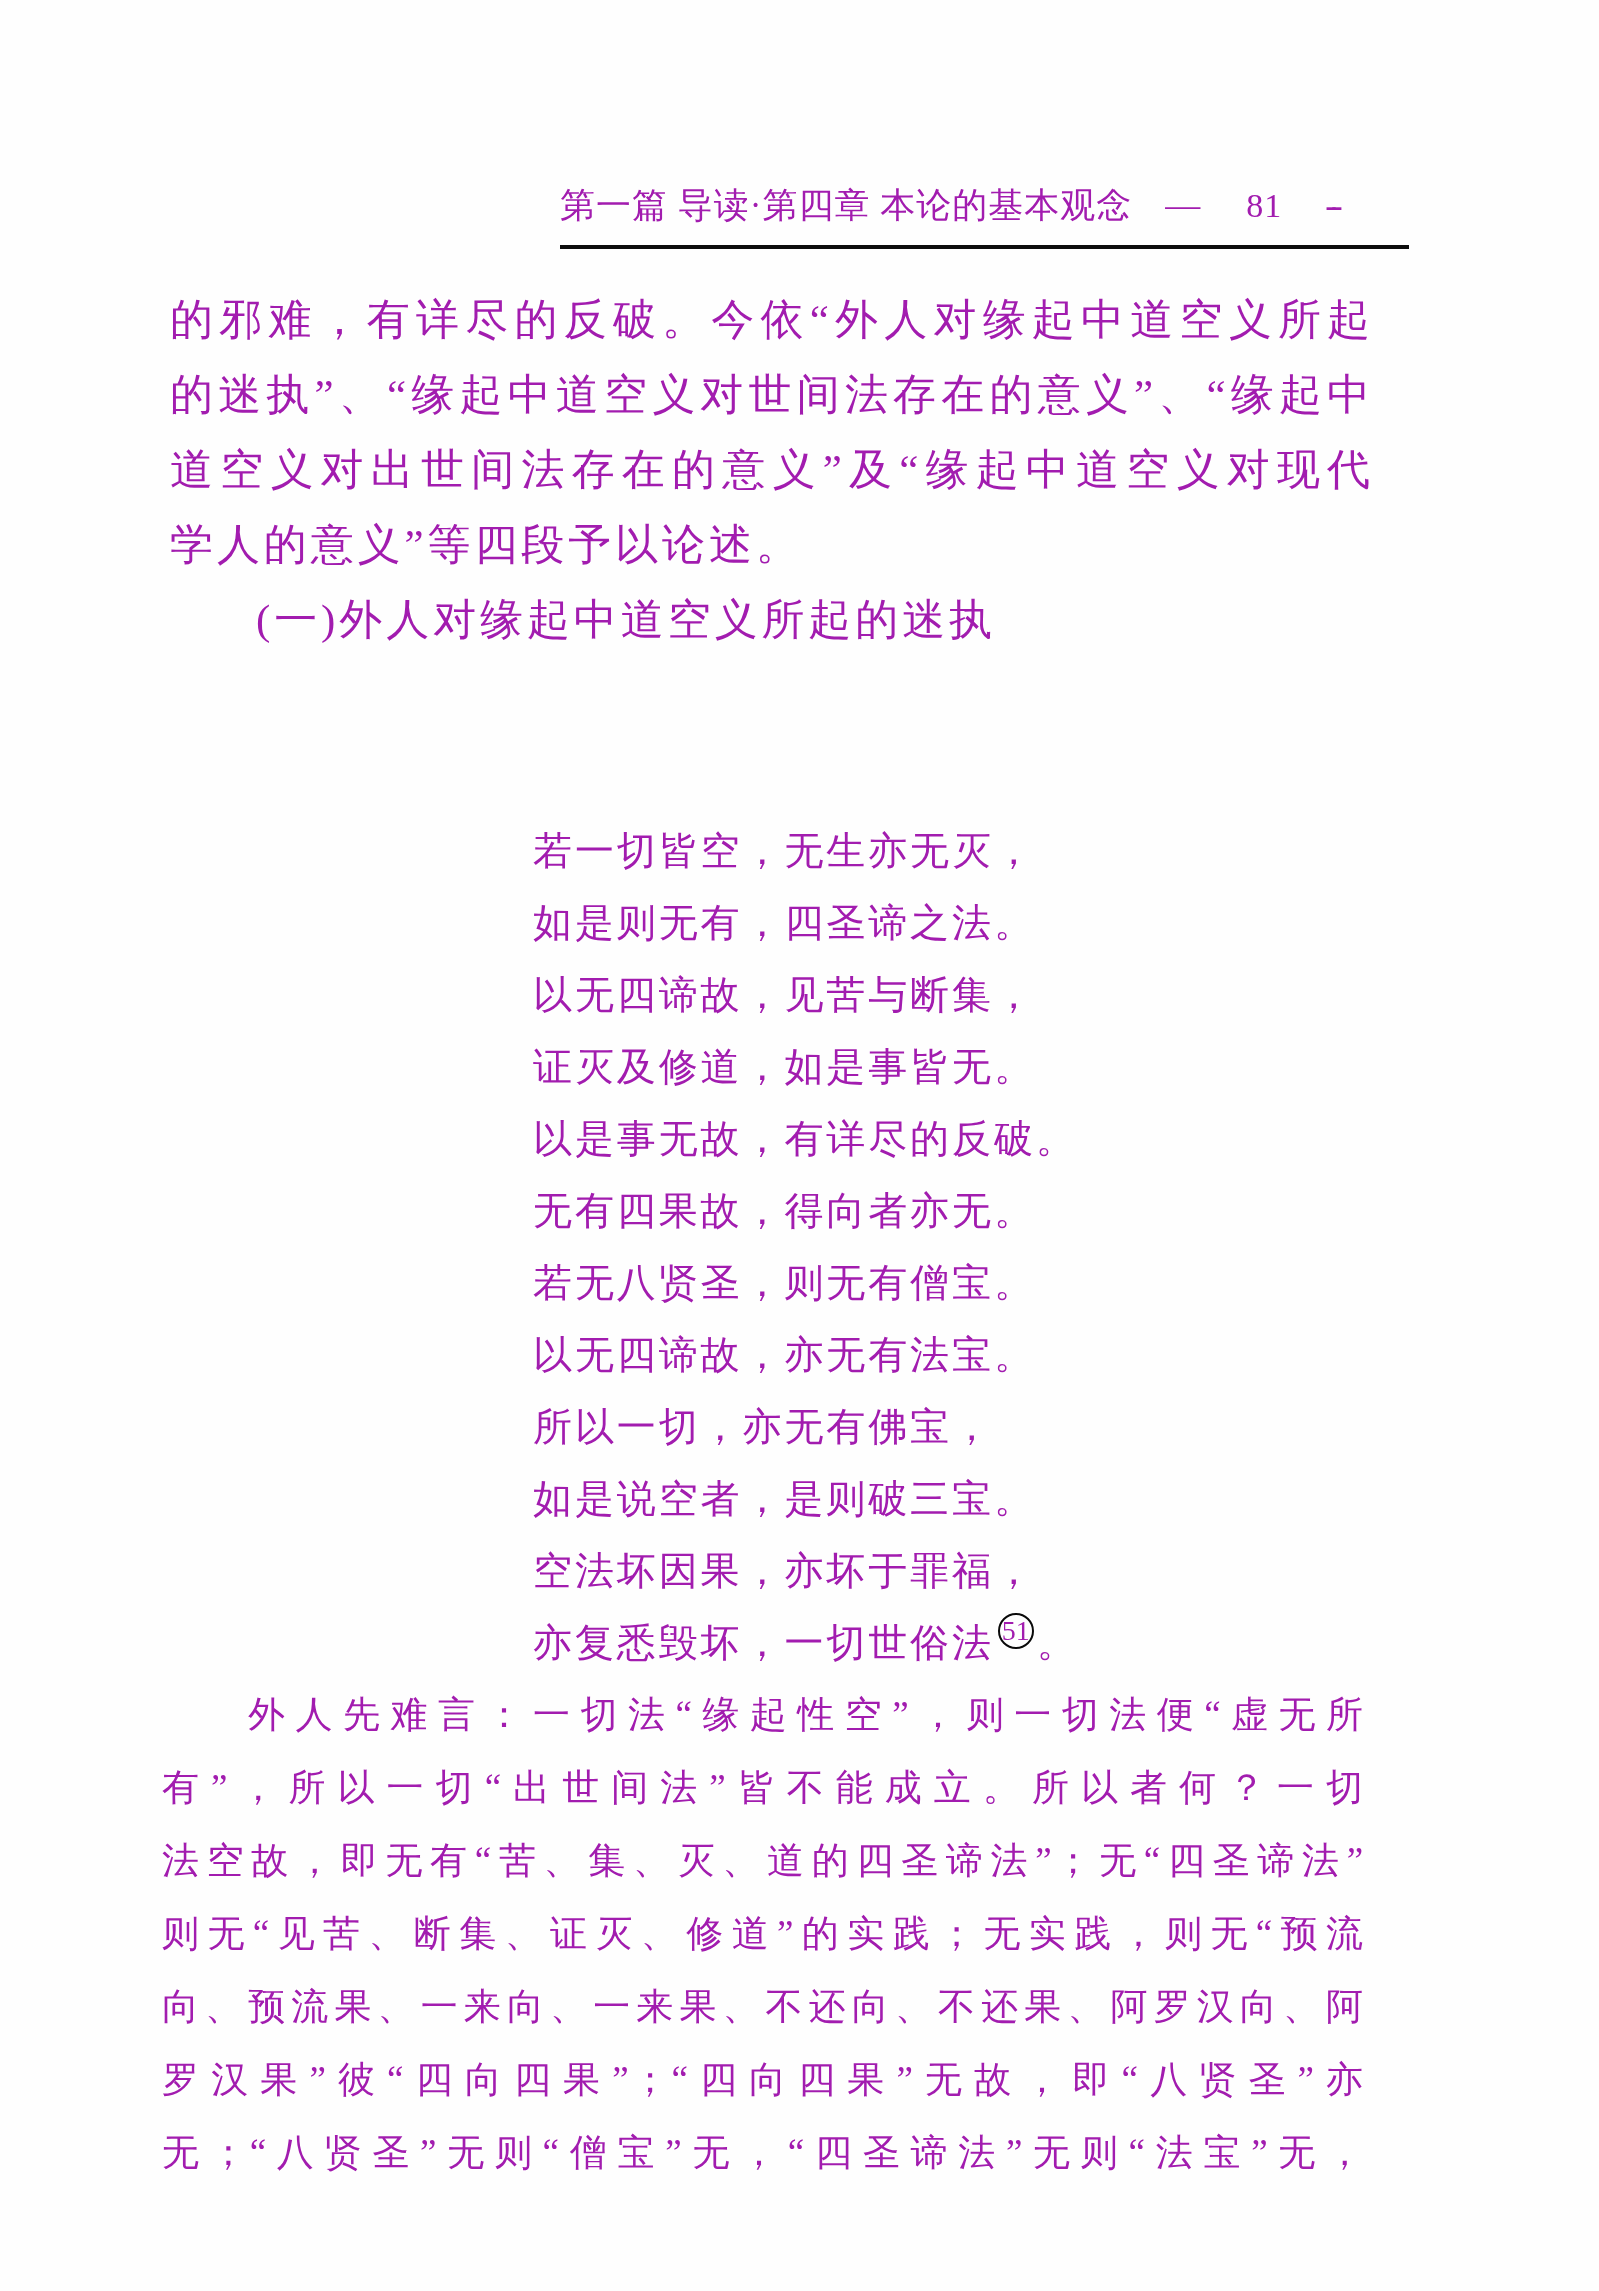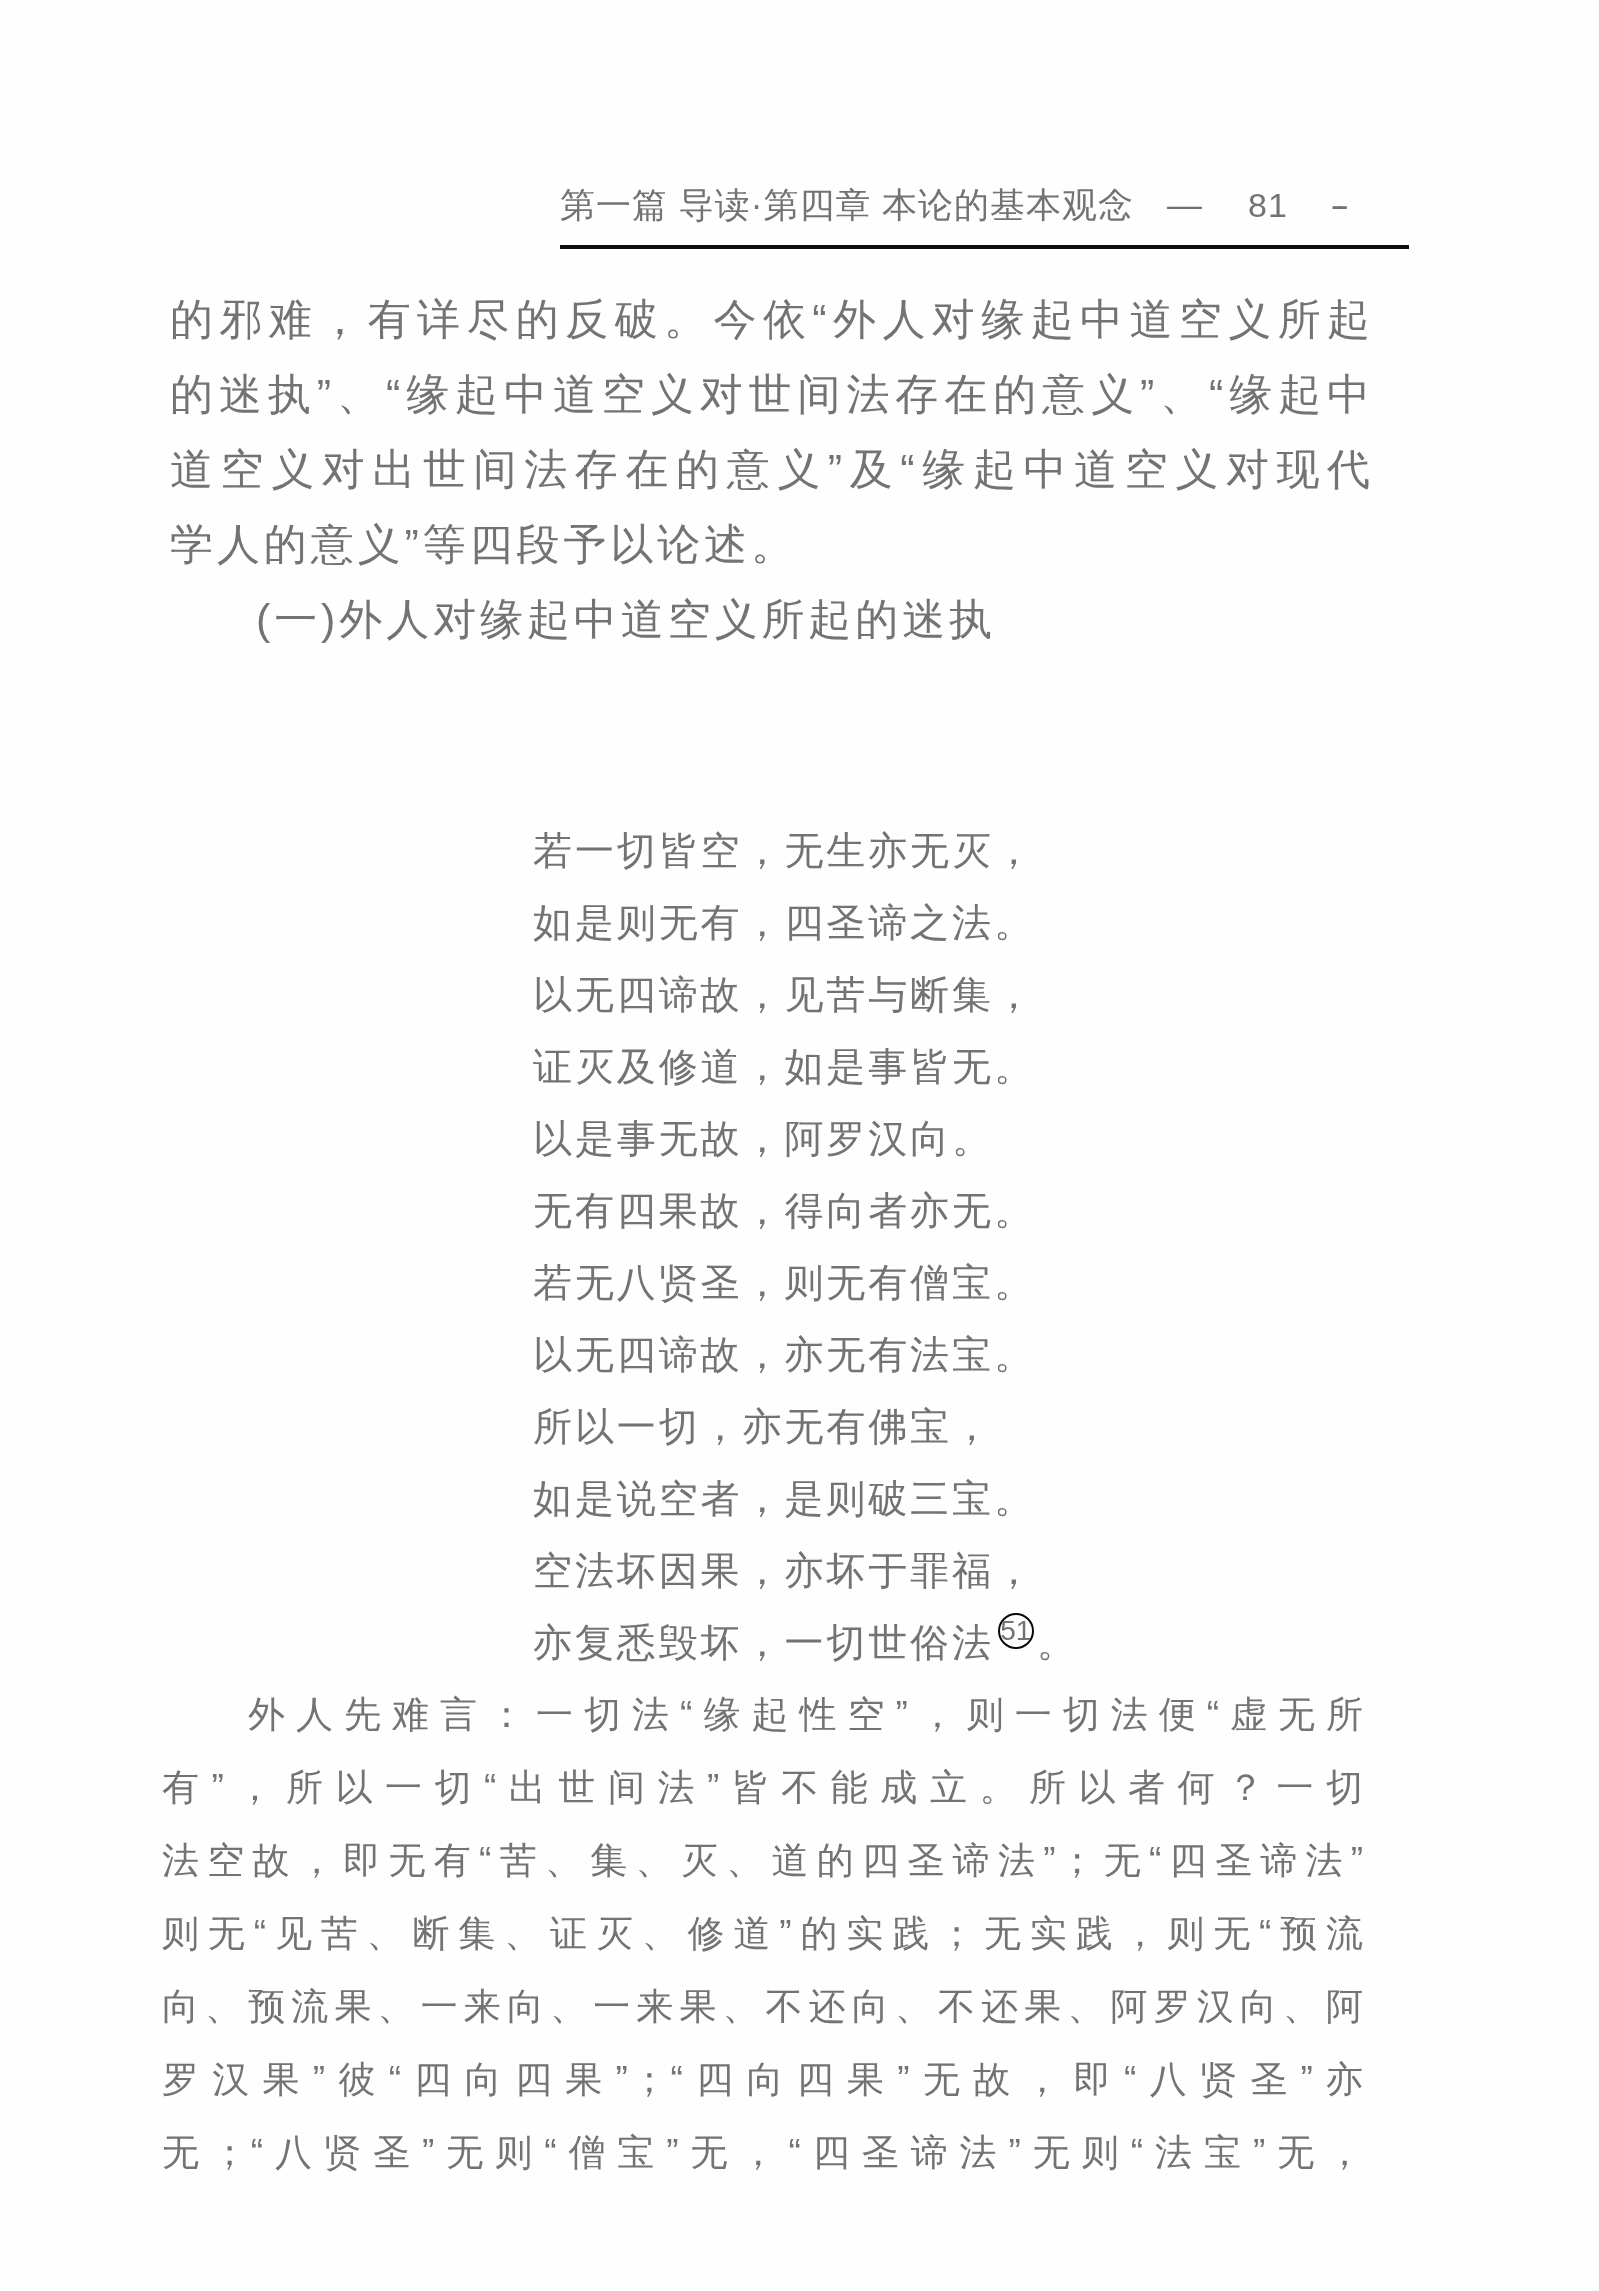--- a/index.html
+++ b/index.html
@@ -1,21 +1,21 @@
 <!DOCTYPE html>
 <html><head>
 <meta charset="utf-8">
 <style>
   html,body{margin:0;padding:0;background:#888;}
   .page{
     position:relative;
     width:1600px;height:2292px;
     background:#fefefe;
-    color:#737373;
-    font-family:Liberation Sans, sans-serif;
+    color:#a21caf;
+    font-family:Liberation Serif, serif;
     overflow:hidden;
     margin:0 auto;
   }
   
   .running-header{
     position:absolute;
     left:560px;top:182px;
     width:849px;
     display:flex;
     align-items:baseline;
@@ -92,21 +92,21 @@
     <div class="line full">道空义对出世间法存在的意义”及“缘起中道空义对现代</div>
     <div class="line part">学人的意义”等四段予以论述。</div>
     <div class="line part indent">(一)外人对缘起中道空义所起的迷执</div>
   </div>
 
   <div class="verse">
     <div class="vline">若一切皆空，无生亦无灭，</div>
     <div class="vline">如是则无有，四圣谛之法。</div>
     <div class="vline">以无四谛故，见苦与断集，</div>
     <div class="vline">证灭及修道，如是事皆无。</div>
-    <div class="vline">以是事无故，阿罗汉向。</div>
+    <div class="vline">以是事无故，有详尽的反破。</div>
     <div class="vline">无有四果故，得向者亦无。</div>
     <div class="vline">若无八贤圣，则无有僧宝。</div>
     <div class="vline">以无四谛故，亦无有法宝。</div>
     <div class="vline">所以一切，亦无有佛宝，</div>
     <div class="vline">如是说空者，是则破三宝。</div>
     <div class="vline">空法坏因果，亦坏于罪福，</div>
     <div class="vline">
       <span>亦复悉毁坏，一切世俗法</span><span class="footnote-ref">51</span><span>。</span>
     </div>
   </div>

